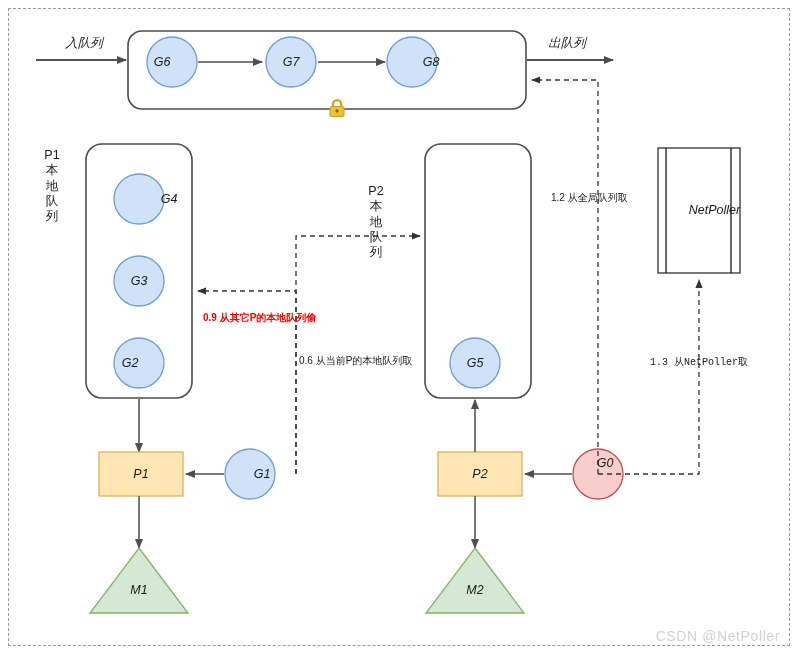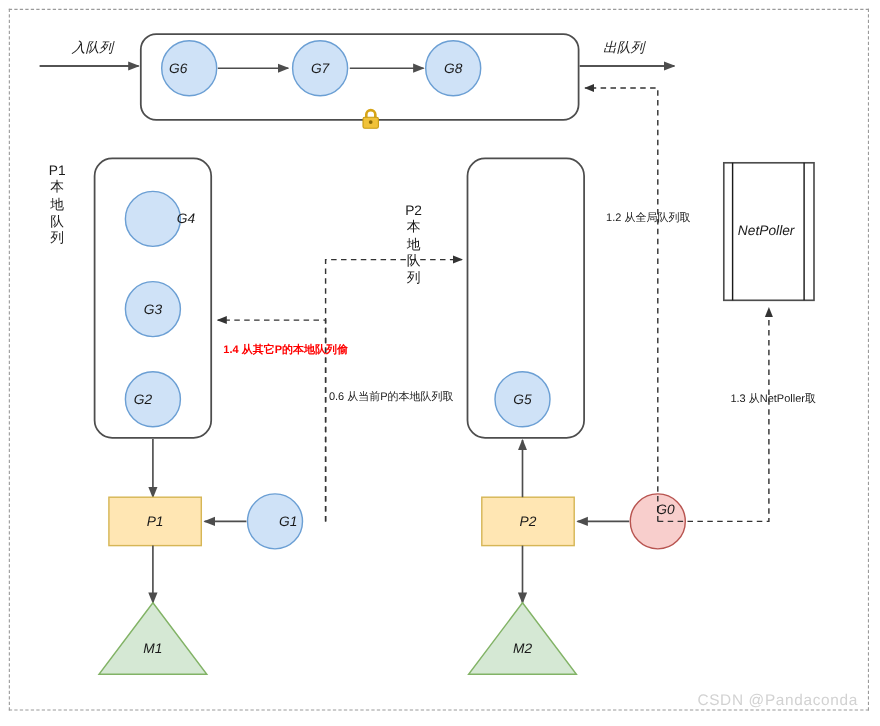--- a/index.html
+++ b/index.html
@@ -153,55 +153,55 @@
   <div class="lock-icon" style="left:327px; top:98px;">
     <svg viewBox="0 0 20 22" width="20" height="22" xmlns="http://www.w3.org/2000/svg">
       <path d="M6 9 V6.2 A4 4 0 0 1 14.2 6.2 V9" fill="none" stroke="#d6a417" stroke-width="2.4"></path>
       <rect x="3" y="8.6" width="14" height="10" rx="1.6" fill="#f0c23a" stroke="#c79a10" stroke-width="1"></rect>
       <circle cx="10" cy="13" r="1.7" fill="#8a6a08"></circle>
     </svg>
   </div>
 
   <div class="node-label" style="left:147px; top:55px; width:30px;">G6</div>
   <div class="node-label" style="left:266px; top:55px; width:50px;">G7</div>
-  <div class="node-label" style="left:387px; top:55px; width:50px;">G8</div>
+  <div class="node-label" style="left:387px; top:55px; width:50px;padding-left:19px;">G8</div>
 
   <div class="node-label" style="left:52px; top:35px; width:64px;">入队列</div>
   <div class="node-label" style="left:535px; top:35px; width:64px;">出队列</div>
 
   <div class="node-label" style="left:114px; top:192px; width:50px;padding-left:30px;">G4</div>
   <div class="node-label" style="left:114px; top:274px; width:50px;">G3</div>
   <div class="node-label" style="left:114px; top:356px; width:32px;">G2</div>
   <div class="node-label" style="left:225px; top:467px; width:74px;">G1</div>
   <div class="node-label" style="left:99px; top:467px; width:84px;">P1</div>
   <div class="node-label" style="left:114px; top:583px; width:50px;">M1</div>
 
   <div class="node-label" style="left:450px; top:356px; width:50px;">G5</div>
   <div class="node-label" style="left:573px; top:456px; width:64px;">G0</div>
   <div class="node-label" style="left:438px; top:467px; width:84px;">P2</div>
   <div class="node-label" style="left:450px; top:583px; width:50px;">M2</div>
 
-  <div class="node-label" style="left:659px; top:203px; width:75px;">NetPoller</div>
+  <div class="node-label" style="left:659px; top:203px; width:75px;padding-left:18px;">NetPoller</div>
 
   <div class="vert-label" style="left:42px; top:148px;">
     <span>P1</span>
     <span>本</span>
     <span>地</span>
     <span>队</span>
     <span>列</span>
   </div>
 
   <div class="vert-label" style="left:366px; top:184px;">
     <span>P2</span>
     <span>本</span>
     <span>地</span>
     <span>队</span>
     <span>列</span>
   </div>
 
   <div class="edge-label" style="left:299px; top:354px;">0.6 从当前P的本地队列取</div>
   <div class="edge-label" style="left:551px; top:191px;">1.2 从全局队列取</div>
-  <div class="edge-label" style="left:664px; top:355px;">1.3 从NetPoller取</div>
-  <div class="edge-label red" style="left:203px; top:311px;">1.4 从其它P的本地队列偷</div>
-
-  <div class="watermark">CSDN  @Pandaconda</div>
+  <div class="edge-label" style="left:650px; top:355px;font-family:Liberation Mono, monospace;">1.3 从NetPoller取</div>
+  <div class="edge-label red" style="left:203px; top:311px;">0.9 从其它P的本地队列偷</div>
+
+  <div class="watermark">CSDN  @NetPoller</div>
 
 </div>
 
 </body></html>

